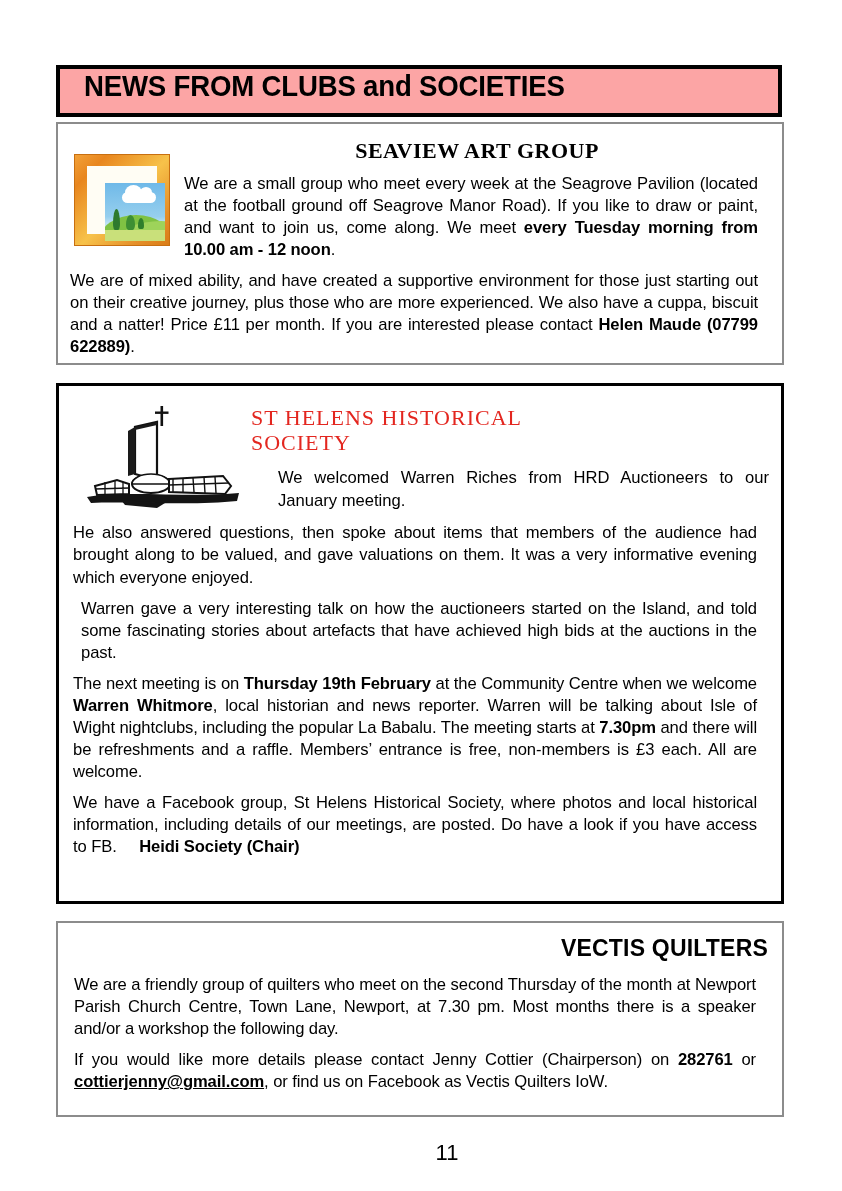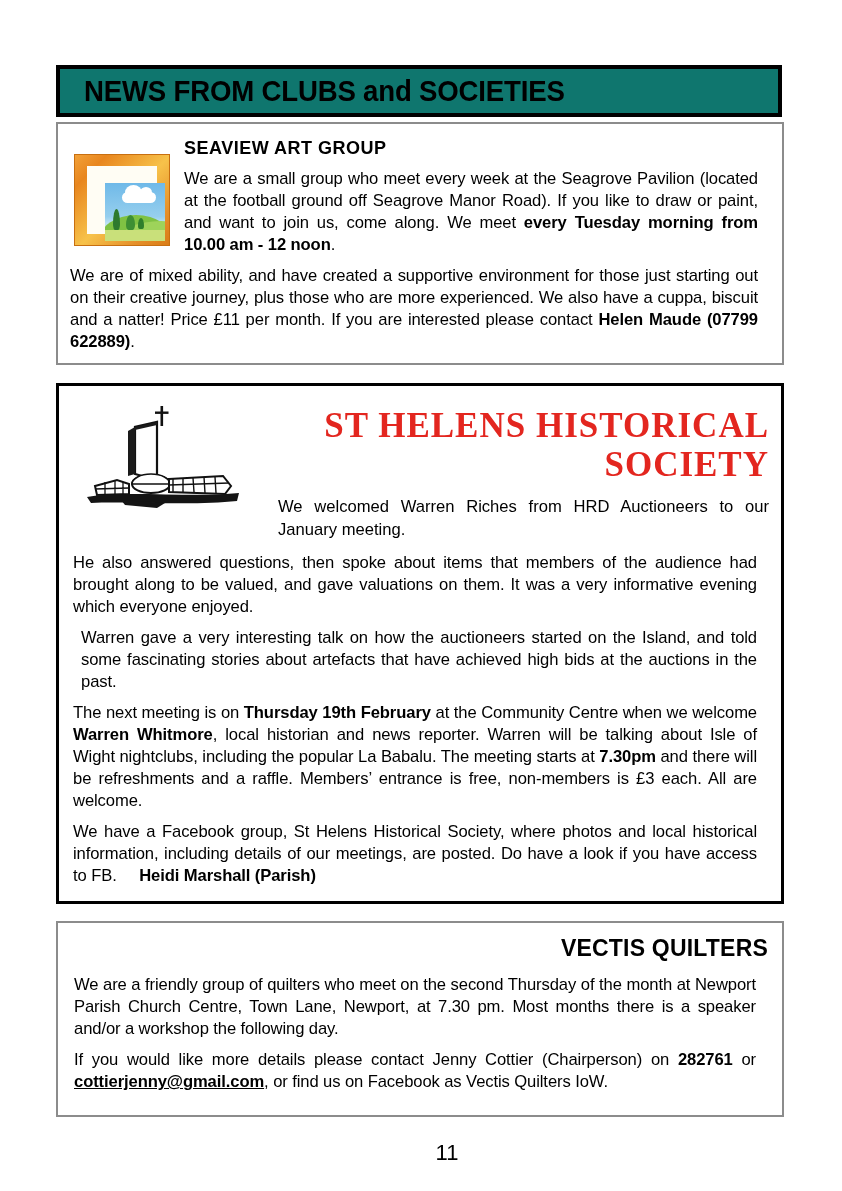--- a/index.html
+++ b/index.html
@@ -24,24 +24,23 @@
   }
 
   
   .header-box {
     position: absolute;
     left: 56px;
     top: 65px;
     width: 726px;
     height: 52px;
     border: 4px solid #000000;
-    background: #0f766e;
+    background: #fca5a5;
     box-sizing: border-box;
     display: flex;
-    align-items: center;
   }
   .header-title {
     font-family: "Liberation Sans Narrow", "Liberation Sans", sans-serif;
     font-weight: bold;
     font-size: 30px;
     letter-spacing: -0.2px;
     padding-left: 26px;
     transform: scaleX(0.92);
     transform-origin: left center;
     white-space: nowrap;
@@ -70,40 +69,40 @@
   }
   .box-quilters {
     left: 56px;
     top: 921px;
     width: 728px;
     height: 196px;
   }
 
   
   .title-sans {
-    font-family: Liberation Sans, sans-serif;
+    font-family: Liberation Serif, serif;
     font-weight: bold;
-    font-size: 18px;
+    font-size: 22px;
     letter-spacing: 0.5px;
-    text-align: left;
+    text-align: center;
   }
   .title-left {
     font-family: "Liberation Sans", sans-serif;
     font-weight: bold;
     font-size: 23px;
     letter-spacing: 0.2px;
     text-align: right;
   }
   .title-serif-red {
     font-family: "Liberation Serif", "DejaVu Serif", serif;
-    font-weight: bold;
+    font-weight: normal;
     color: #e3261f;
-    font-size: 35px;
+    font-size: 22px;
     line-height: 1.12;
-    text-align: right;
+    text-align: left;
     letter-spacing: 1px;
   }
 
   p.body {
     margin: 0 12px 9px 0;
     font-size: 16.6px;
     line-height: 1.33;
     text-align: justify;
     letter-spacing: -0.1px;
   }
@@ -331,21 +330,21 @@
       </div>
 
       <p class="sth-lead">We welcomed Warren Riches from HRD Auctioneers to our January meeting.</p>
 
       <p class="body">He also answered questions, then spoke about items that members of the audience had brought along to be valued, and gave valuations on them. It was a very informative evening which everyone enjoyed.</p>
 
       <p class="body sth-indent">Warren gave a very interesting talk on how the auctioneers started on the Island, and told some fascinating stories about artefacts that have achieved high bids at the auctions in the past.</p>
 
       <p class="body"><span>The next meeting is on </span><b>Thursday 19th February</b><span> at the Community Centre when we welcome </span><b>Warren Whitmore</b><span>, local historian and news reporter. Warren will be talking about Isle of Wight nightclubs, including the popular La Babalu. The meeting starts at </span><b>7.30pm</b><span> and there will be refreshments and a raffle. Members’ entrance is free, non-members is £3 each. All are welcome.</span></p>
 
-      <p class="body"><span>We have a Facebook group, St Helens Historical Society, where photos and local historical information, including details of our meetings, are posted. Do have a look if you have access to FB.</span>&nbsp;&nbsp;&nbsp;&nbsp;&nbsp;<span class="right-name">Heidi Marshall (Parish)</span></p>
+      <p class="body"><span>We have a Facebook group, St Helens Historical Society, where photos and local historical information, including details of our meetings, are posted. Do have a look if you have access to FB.</span>&nbsp;&nbsp;&nbsp;&nbsp;&nbsp;<span class="right-name">Heidi Society (Chair)</span></p>
     </div>
   </div>
 
   <div class="article-box box-thin box-quilters">
     <div class="vq-inner">
 
       <div class="title-left vq-title">VECTIS QUILTERS</div>
 
       <p class="body">We are a friendly group of quilters who meet on the second Thursday of the month at Newport Parish Church Centre, Town Lane, Newport, at 7.30 pm. Most months there is a speaker and/or a workshop the following day.</p>
 

